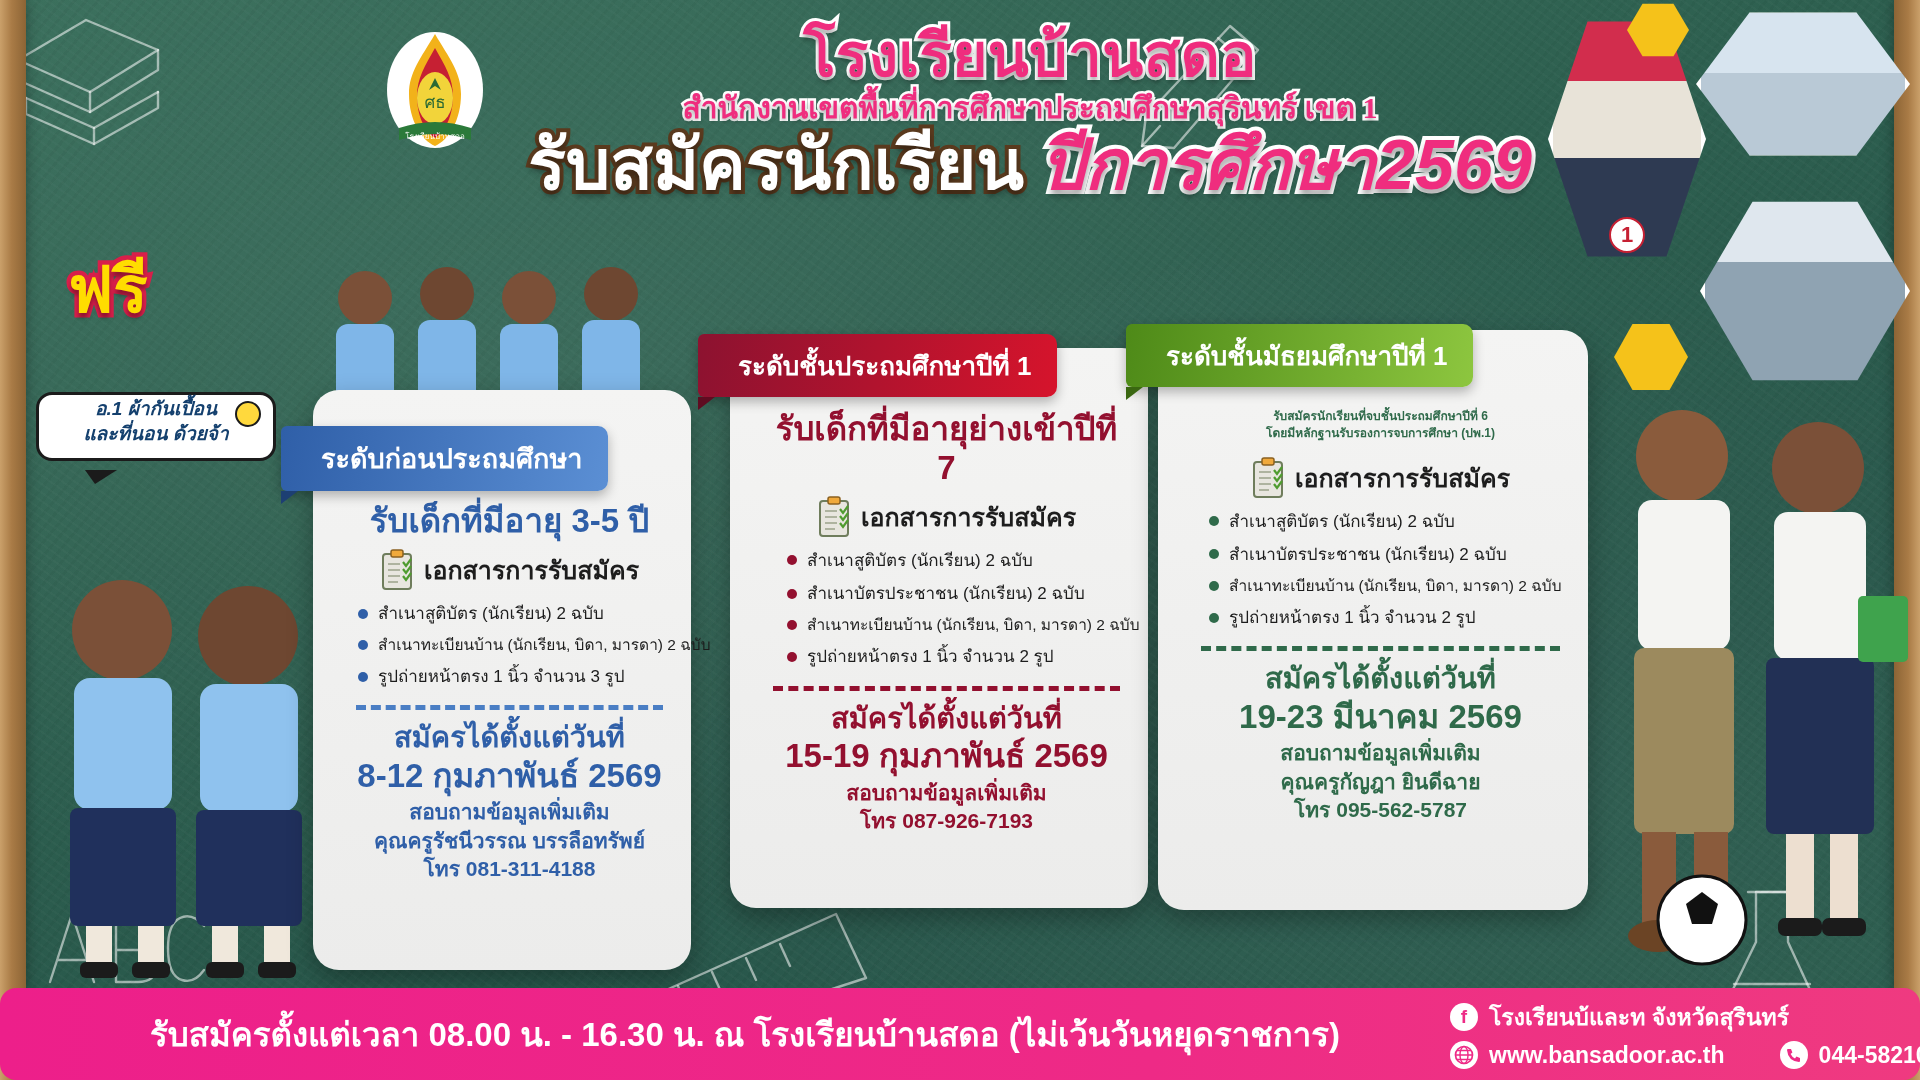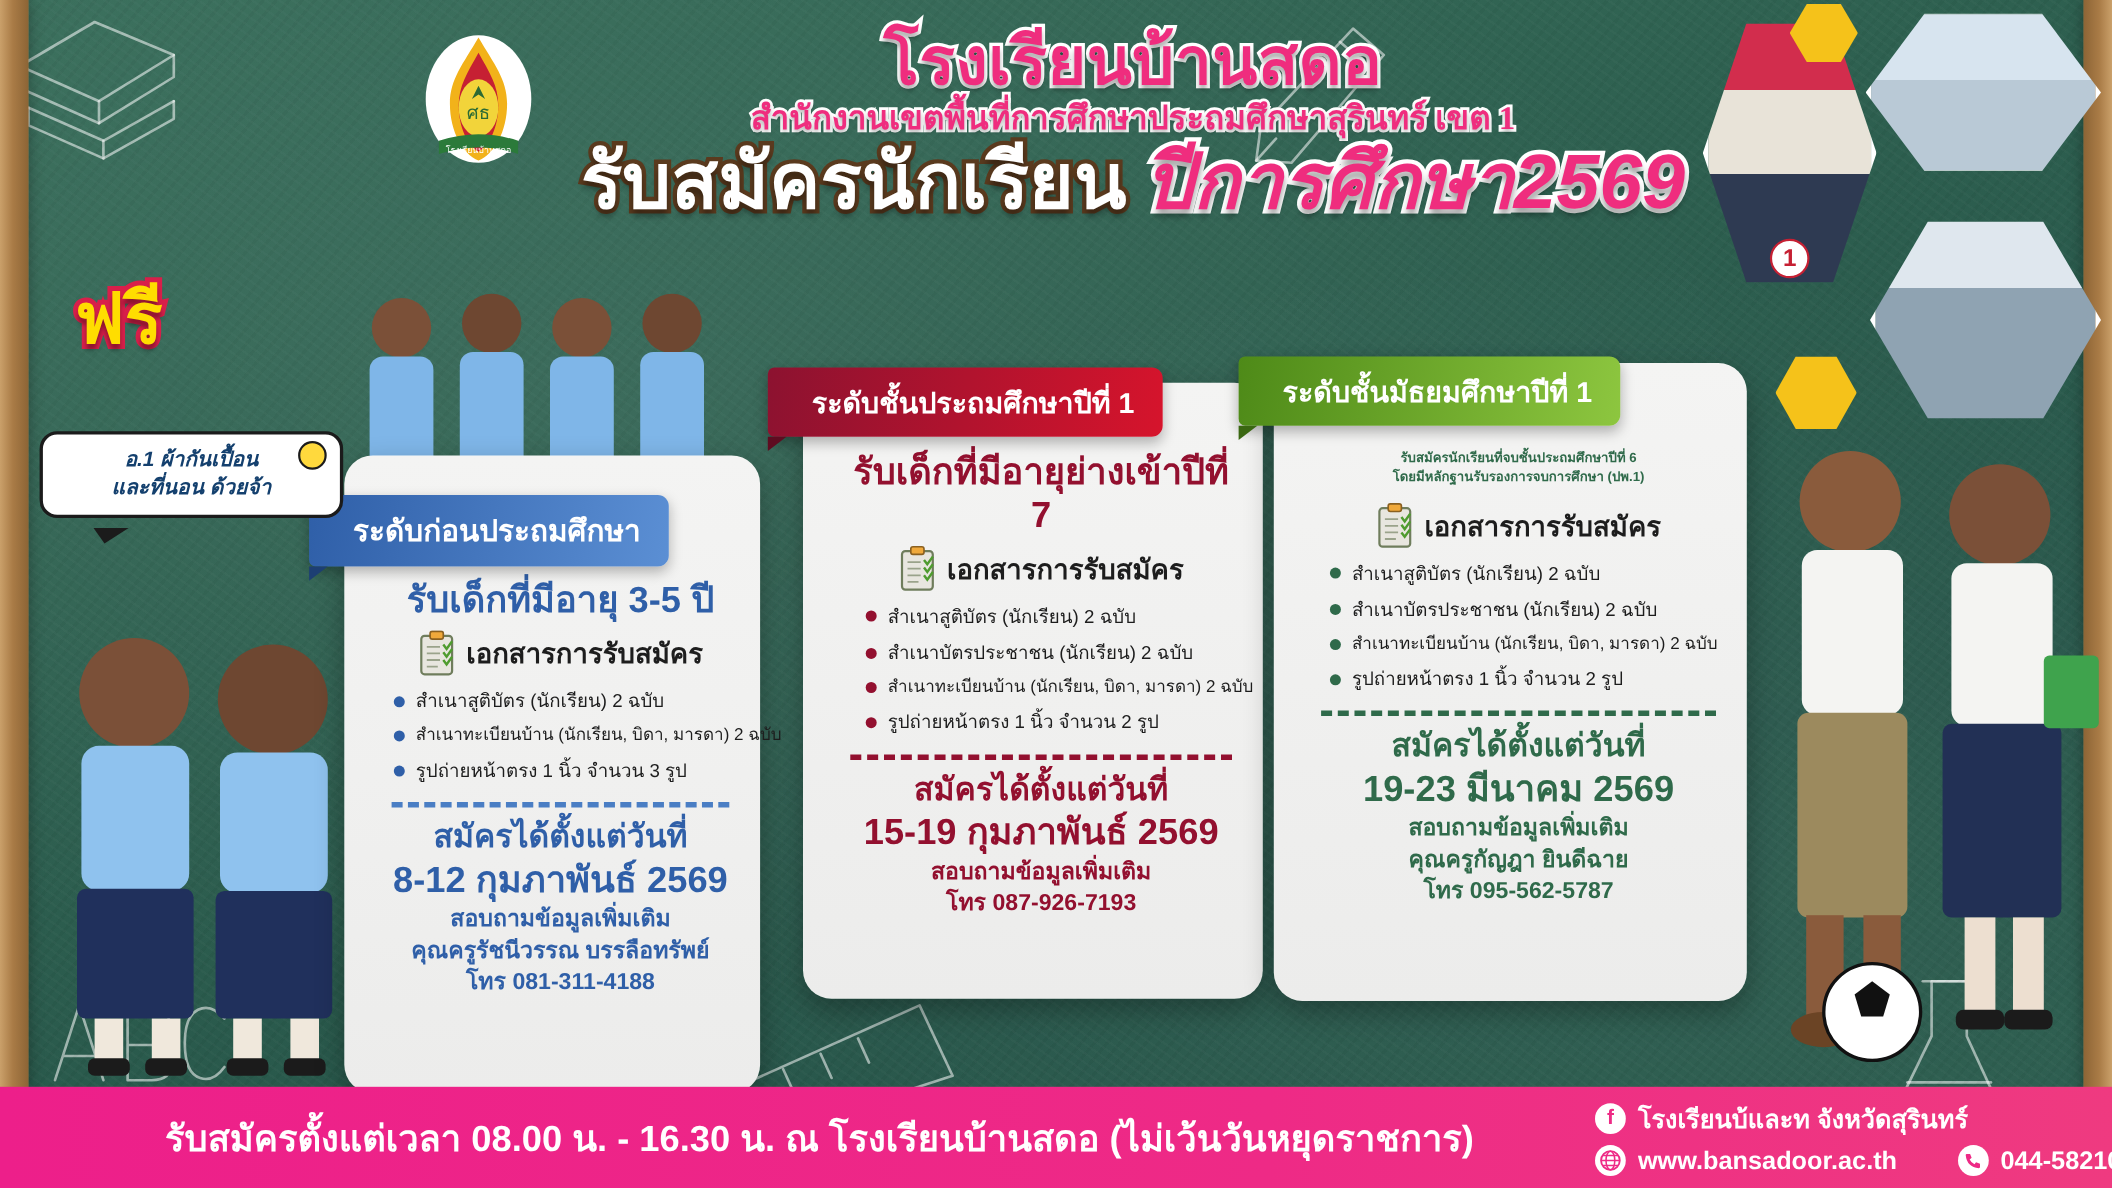--- a/index.html
+++ b/index.html
@@ -93,23 +93,23 @@
   }
 
   
   #free-badge{ position:absolute; left:68px; top:258px; z-index:7; }
   .free-text{
     font-size:64px; font-weight:bold; color:#ffdd00;
     -webkit-text-stroke:9px #d81f4a; paint-order:stroke fill;
     text-shadow:0 5px 4px rgba(0,0,0,.35); line-height:1;
   }
   #bubble{
-    position:absolute; left:36px; top:392px; width:276px; z-index:7;
+    position:absolute; left:36px; top:392px; width:240px; z-index:7;
     background:#fff; border:3px solid #1b1b1b; border-radius:16px;
-    padding:11px 12px 12px 12px; text-align:center;
+    padding:1px 12px 12px 12px; text-align:center;
   }
   #bubble::after{
     content:""; position:absolute; left:46px; bottom:-26px;
     border:14px solid transparent; border-top-color:#1b1b1b; border-bottom:0;
     border-left-width:10px; border-right-width:22px;
   }
   .bubble-line{ font-size:19px; font-weight:bold; font-style:italic; color:#14406e; line-height:1.32; }
   .smiley{
     position:absolute; right:12px; top:6px; width:26px; height:26px; border-radius:50%;
     background:#ffd93d; border:2px solid #1b1b1b;
@@ -174,21 +174,21 @@
   #card3 .dashline{ color:#2f6a4a; }
   #card3 .sub-note{ font-size:12px; font-weight:bold; color:#2f6a4a; line-height:1.45; }
 
   
   .clipboard{ width:34px; height:42px; position:relative; flex:0 0 auto; }
 
   
   #footer{
     position:absolute; left:0; bottom:0; width:1920px; height:92px; z-index:8;
     background:linear-gradient(90deg,#ed1f8a 0%, #ee2a86 60%, #ef3a80 100%);
-    display:flex; align-items:center;
+    display:flex; align-items:center;border-radius:16px;
   }
   #footer-main{
     flex:1; text-align:center; color:#fff; font-size:33px; font-weight:bold;
     padding-left:40px;
   }
   #footer-contact{ width:470px; padding-right:26px; color:#fff; }
   .fc-row{ display:flex; align-items:center; gap:11px; margin:3px 0; }
   .fc-text{ font-size:23px; font-weight:bold; white-space:nowrap; }
   .fc-icon{
     width:28px; height:28px; border-radius:50%; background:#fff; color:#ee2a86;
@@ -326,21 +326,21 @@
       <rect x="196" y="434" width="28" height="86" fill="#eddfd0"></rect>
         <rect x="240" y="434" width="28" height="86" fill="#eddfd0"></rect>
       <rect x="188" y="518" width="44" height="18" rx="7" fill="#1b1b1b"></rect>
         <rect x="232" y="518" width="44" height="18" rx="7" fill="#1b1b1b"></rect>
       <rect x="268" y="196" width="50" height="66" rx="5" fill="#3fa34d"></rect>
       <circle cx="112" cy="520" r="44" fill="#ffffff" stroke="#111" stroke-width="3"></circle>
       <path d="M112 492 L128 504 L122 524 L102 524 L96 504 Z" fill="#111"></path>
     </g>
   </svg>
 
-  <div class="card" id="card1" style="left:313px; top:390px; width:378px; height:580px;margin-top:24px;">
+  <div class="card" id="card1" style="left:313px; top:390px; width:378px; height:580px;">
     <div class="ribbon" style="top:36px;">ระดับก่อนประถมศึกษา</div>
     <div class="card-body" style="padding-top:112px;">
       <div class="headline" style="font-size:33px;">รับเด็กที่มีอายุ 3-5 ปี</div>
       <div class="docs-row">
         <svg class="clipboard" viewBox="0 0 34 42">
           <rect x="3" y="5" width="28" height="35" rx="3" fill="#e8e6df" stroke="#6f7d5c" stroke-width="2"></rect>
           <rect x="11" y="1" width="12" height="7" rx="2" fill="#f0a93b" stroke="#8a6020" stroke-width="1.5"></rect>
           <path d="M8 15 H20 M8 21 H20 M8 27 H20 M8 33 H18" stroke="#9aa38b" stroke-width="1.6"></path>
           <path d="M23 13 l3 4 l5 -7 M23 20 l3 4 l5 -7 M23 27 l3 4 l5 -7" stroke="#4f9c2f" stroke-width="2.2" fill="none"></path>
         </svg>

